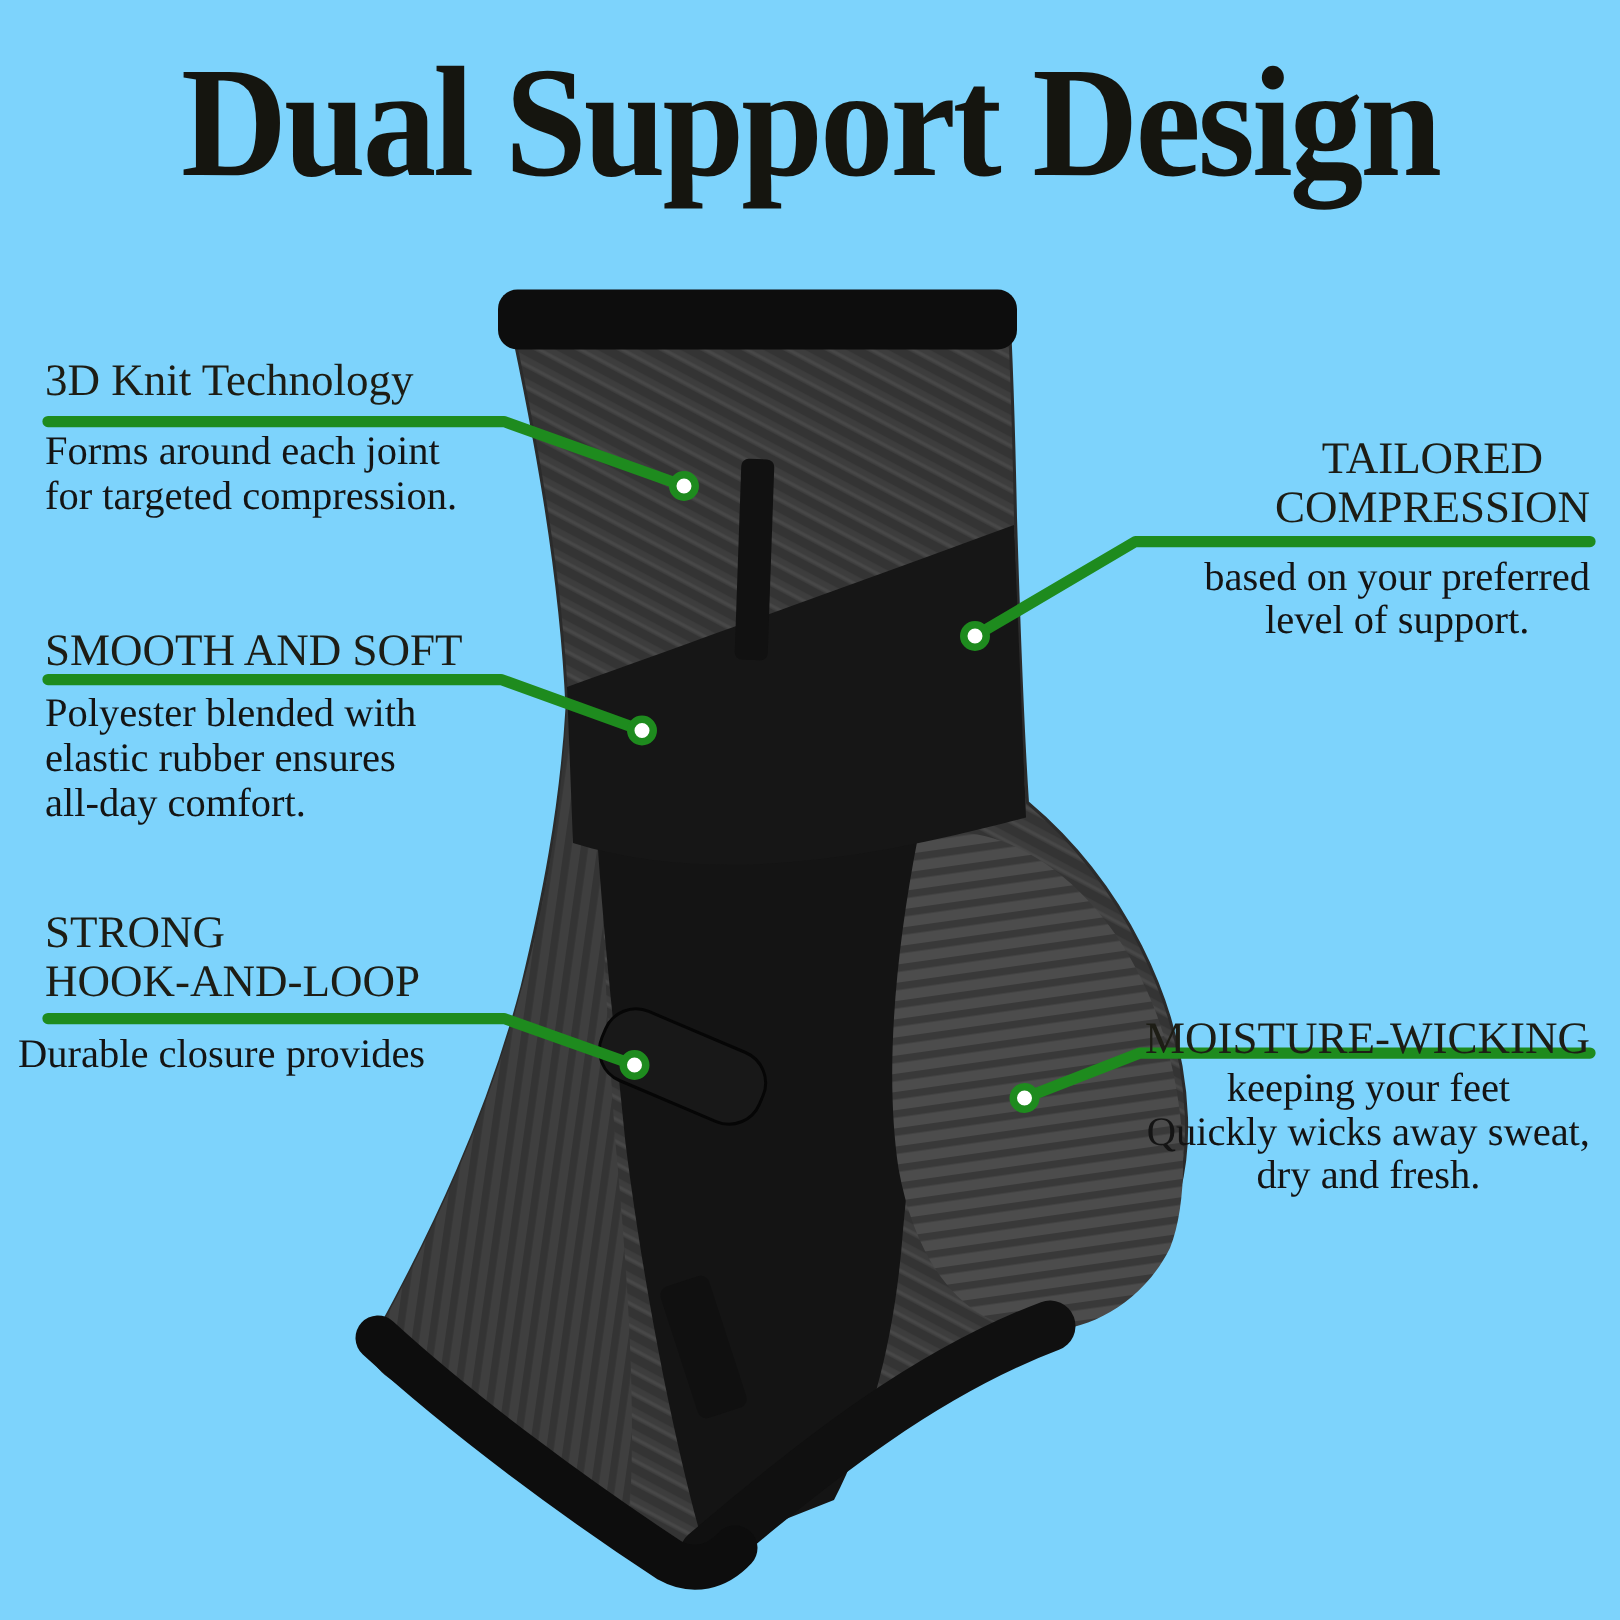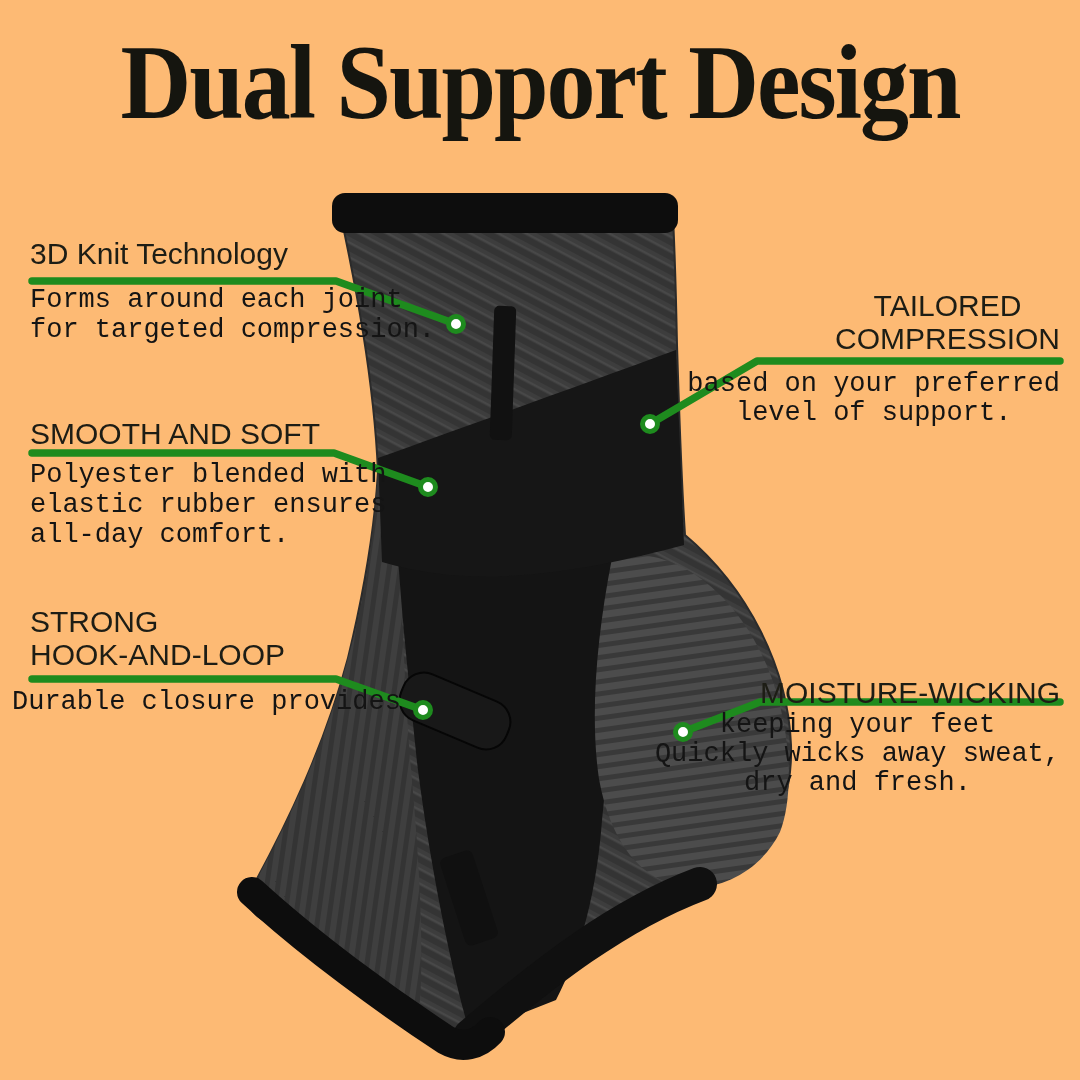--- a/index.html
+++ b/index.html
@@ -1,30 +1,30 @@
 <!DOCTYPE html>
 <html><head>
 <meta charset="utf-8">
 <style>
   html,body{margin:0;padding:0;}
   body{background:#f1f1ea;font-family:"Liberation Sans",sans-serif;}
-  .canvas{position:relative;width:1080px;height:1080px;background:#fdba74;overflow:hidden;margin:0 auto;}
+  .canvas{position:relative;width:1080px;height:1080px;background:#7dd3fc;overflow:hidden;margin:0 auto;}
   .abs{position:absolute;}
   .title{
     position:absolute;left:0;top:30px;width:1080px;margin:0;
     text-align:center;font-family:"Liberation Serif",serif;font-weight:600;
     font-size:98px;letter-spacing:-2px;color:#15150f;line-height:1.0;
     transform:scaleY(1.07);transform-origin:top center;
   }
   .hd{
-    font-family:Liberation Sans, sans-serif;font-size:30px;line-height:33px;
+    font-family:Liberation Serif, serif;font-size:30px;line-height:33px;
     color:#1d1d15;white-space:nowrap;
   }
   .ds{
-    font-family:Liberation Mono, monospace;font-size:27px;line-height:30px;
+    font-family:Liberation Serif, serif;font-size:27px;line-height:30px;
     color:#141414;white-space:nowrap;
   }
   .ra{text-align:center;}
   svg.layer{position:absolute;left:0;top:0;}
   .product-svg{z-index:1;}
   .lines-svg{z-index:3;}
   .txt{z-index:4;}
 </style>
 </head>
 <body>

